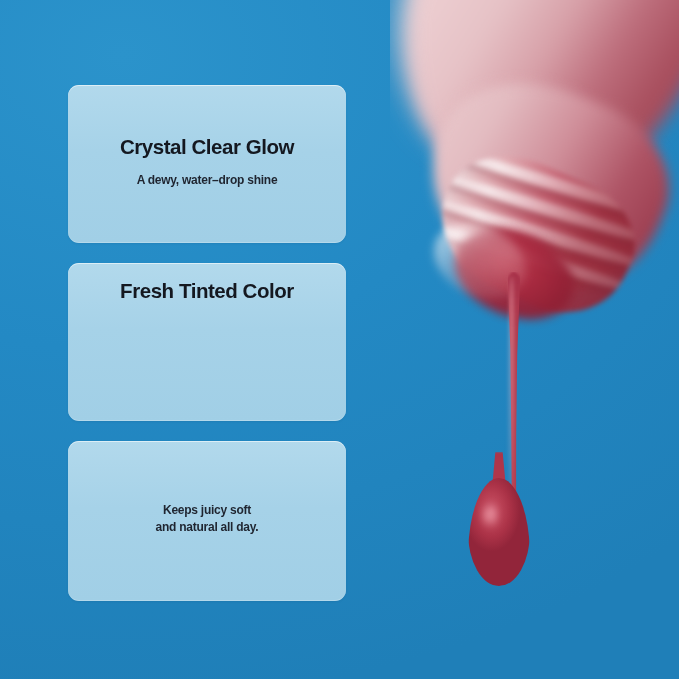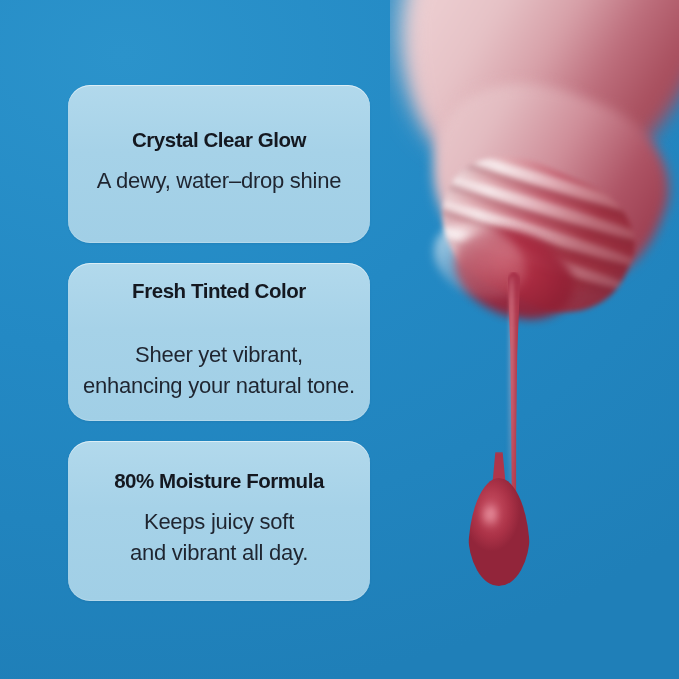--- a/index.html
+++ b/index.html
@@ -177,23 +177,23 @@
     filter:blur(3px);
   }
 
   
   #cards {
     position:absolute;
     left:68px; top:85px;
     width:320px;
   }
   .card {
-    width:302px;
+    width:278px;
     background:linear-gradient(180deg, #b2d9ec 0%, #a6d2e8 42%, #a1cfe6 100%);
-    border-radius:22px;
+    border-radius:11px;
     box-shadow:
       inset 0 1px 0 rgba(255,255,255,0.55),
       inset 0 -1px 0 rgba(255,255,255,0.22),
       0 1px 2px rgba(12,62,95,0.10);
     display:flex;
     flex-direction:column;
     align-items:center;
     justify-content:center;
     text-align:center;
     padding:16px 10px 20px;
@@ -206,22 +206,22 @@
   .card-title {
     font-size:20.5px;
     font-weight:700;
     letter-spacing:-0.45px;
     color:#141820;
     line-height:1.2;
     margin-bottom:12px;
     white-space:nowrap;
   }
   .card-body {
-    font-size:22px;
-    font-weight:400;
+    font-size:12px;
+    font-weight:700;
     letter-spacing:-0.25px;
     color:#1f2530;
     line-height:1.42;
   }
   .card-body .ln { display:block; white-space:nowrap; }
 </style>
 </head>
 <body>
 
 <div id="stage">
@@ -252,28 +252,23 @@
 
     <div class="card card-1">
       <div class="card-title">Crystal Clear Glow</div>
       <div class="card-body">
         <span class="ln">A dewy, water–drop shine</span>
       </div>
     </div>
 
     <div class="card card-2">
       <div class="card-title">Fresh Tinted Color</div>
-      <div class="card-body">
-        <span class="ln">Sheer yet vibrant,</span>
-        <span class="ln">enhancing your natural tone.</span>
-      </div>
     </div>
 
     <div class="card card-3">
-      <div class="card-title">80% Moisture Formula</div>
       <div class="card-body">
         <span class="ln">Keeps juicy soft</span>
-        <span class="ln">and vibrant all day.</span>
+        <span class="ln">and natural all day.</span>
       </div>
     </div>
 
   </div>
 </div>
 
 </body></html>

